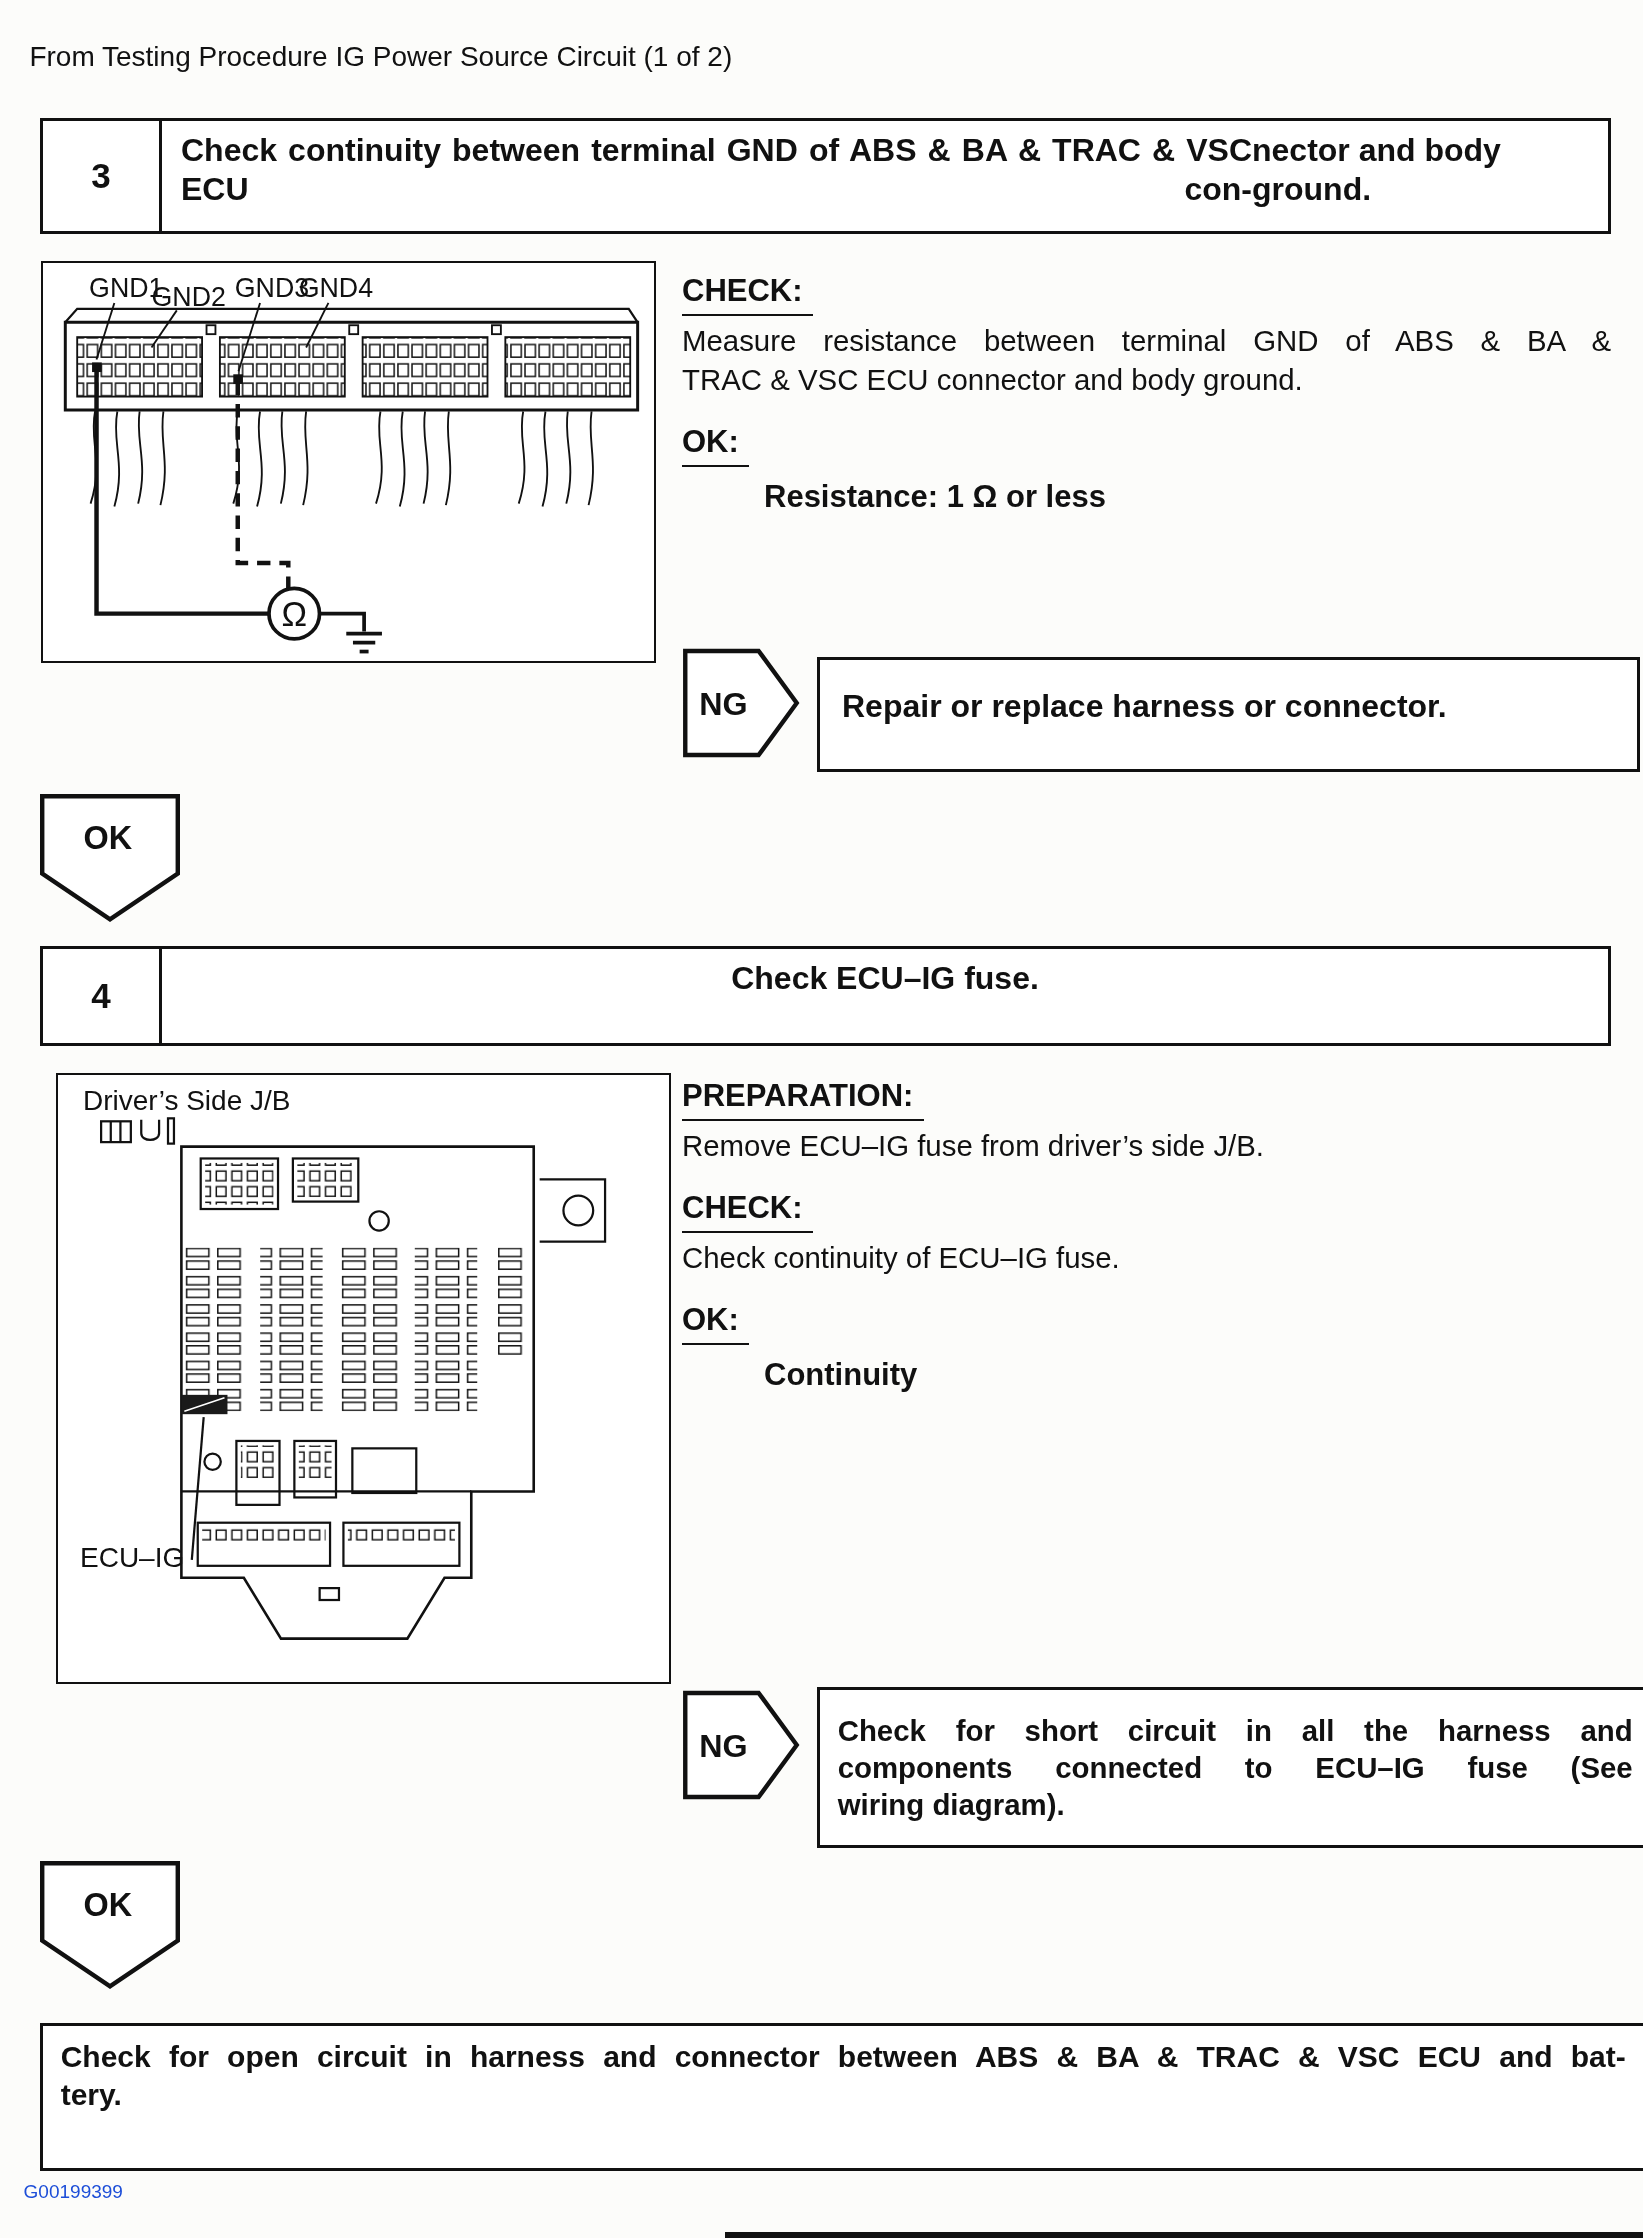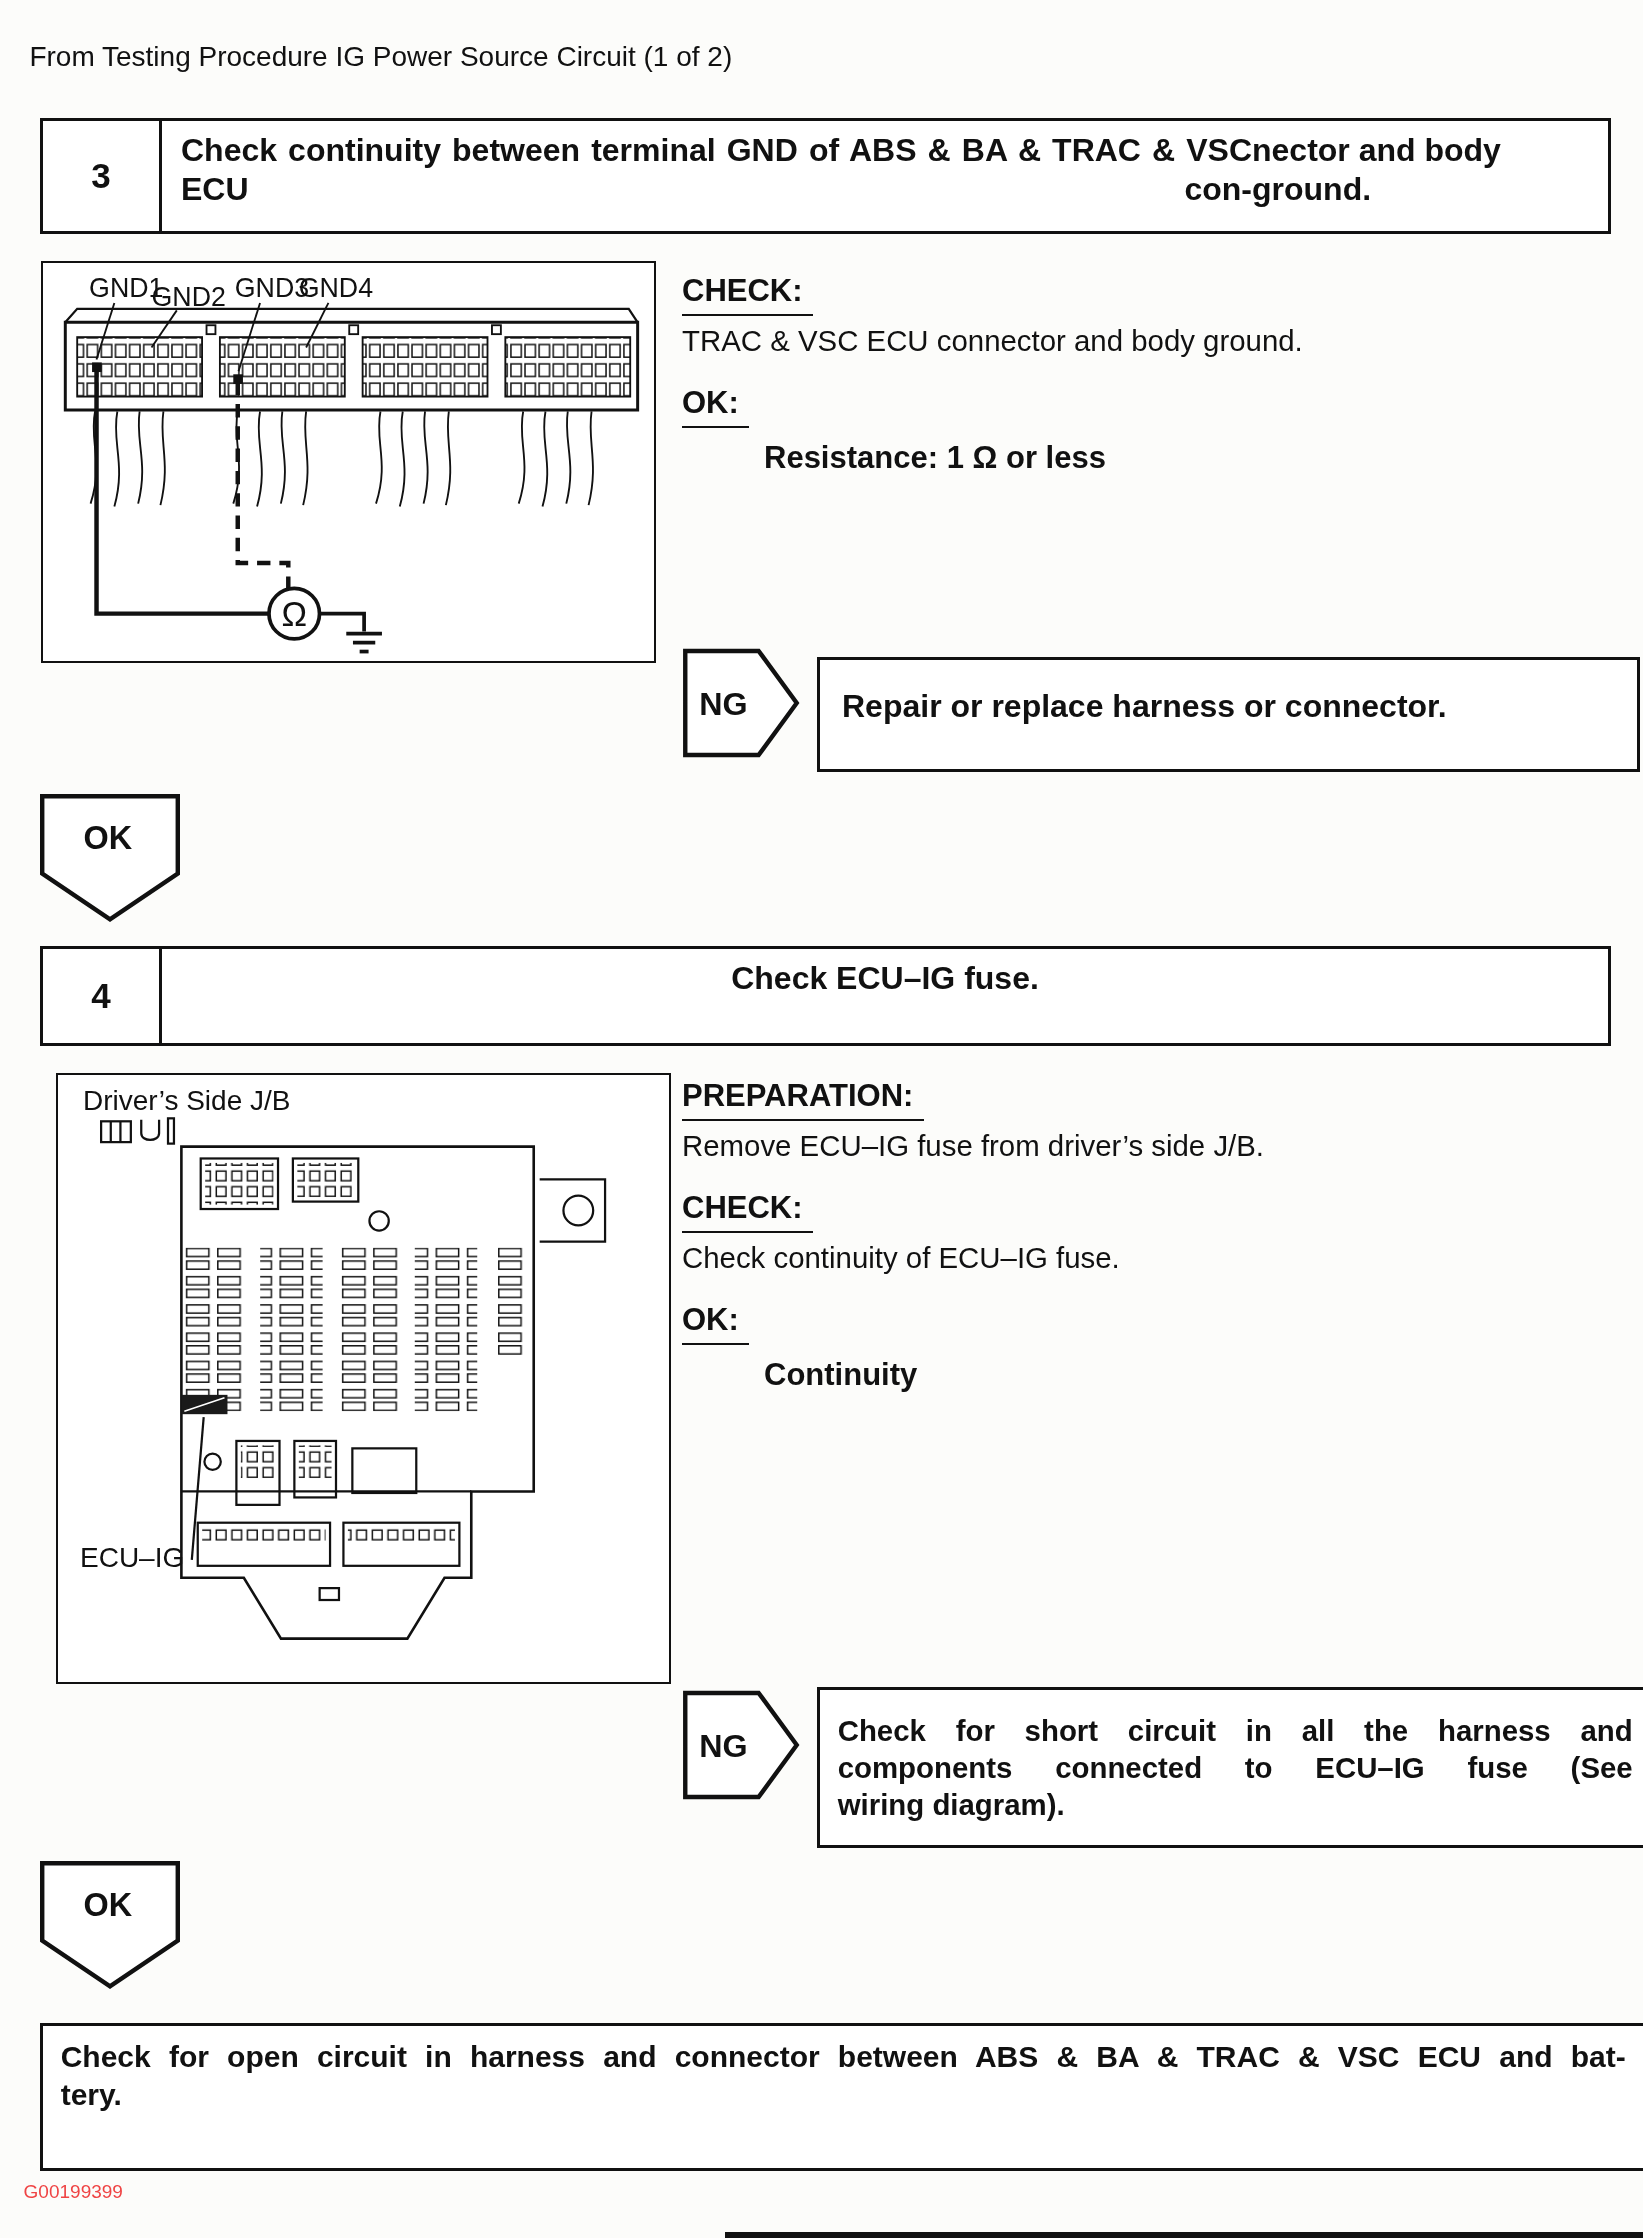--- a/index.html
+++ b/index.html
@@ -21,21 +21,21 @@
   .mt16{margin-top:22px;}
   .val{font-weight:bold;font-size:31px;padding-left:82px;margin-top:10.3px;}
   .fill{text-align:justify;text-align-last:justify;}
   .ngbox{border:3.7px solid #111;background:#fff;display:flex;flex-direction:column;
          justify-content:center;font-weight:bold;}
   .ngbox1{font-size:32px;padding:0 0 16px 22px;}
   .ngbox2{font-size:29.4px;line-height:1.26;padding:8.8px 17.7px;}
   .finalbox{border:3.7px solid #111;background:#fff;font-weight:bold;font-size:30px;
             line-height:1.28;padding:11.8px 17.7px;}
   .diag-label{font-size:28px;}
-  .footer{font-size:19px;color:#ef4444;}
+  .footer{font-size:19px;color:#1d4ed8;}
   .botbar{background:#111;}
   svg text{fill:#111;}
 </style>
 </head>
 <body>
 
 <div class="page">
 
   <div class="abs hdr">From Testing Procedure IG Power Source Circuit (1 of 2)</div>
 
@@ -100,20 +100,21 @@
         <line x1="426" y1="521" x2="438" y2="521"></line>
       </g>
       <circle cx="338" cy="470" r="34" fill="#fff" stroke="#111" stroke-width="5"></circle>
       <text x="338" y="487" text-anchor="middle" font-size="46">Ω</text>
     </svg>
   </div>
 
   <div class="abs rcol" style="left:682px;top:271px;width:929px;">
     <div><span class="h-ul">CHECK:</span></div>
     <div class="para">
+      <div class="fill">Measure resistance between terminal GND of ABS &amp; BA &amp;</div>
       <div>TRAC &amp; VSC ECU connector and body ground.</div>
     </div>
     <div class="mt16"><span class="h-ul">OK:</span></div>
     <div class="val">Resistance: 1 Ω or less</div>
   </div>
 
   <svg class="abs" style="left:682px;top:648px;" width="118" height="110" viewBox="0 0 160 150">
     <polygon points="4,4 104,4 156,75 104,146 4,146" fill="#fff" stroke="#111" stroke-width="6"></polygon>
     <text x="56" y="92" text-anchor="middle" font-size="44" font-weight="bold">NG</text>
   </svg>

